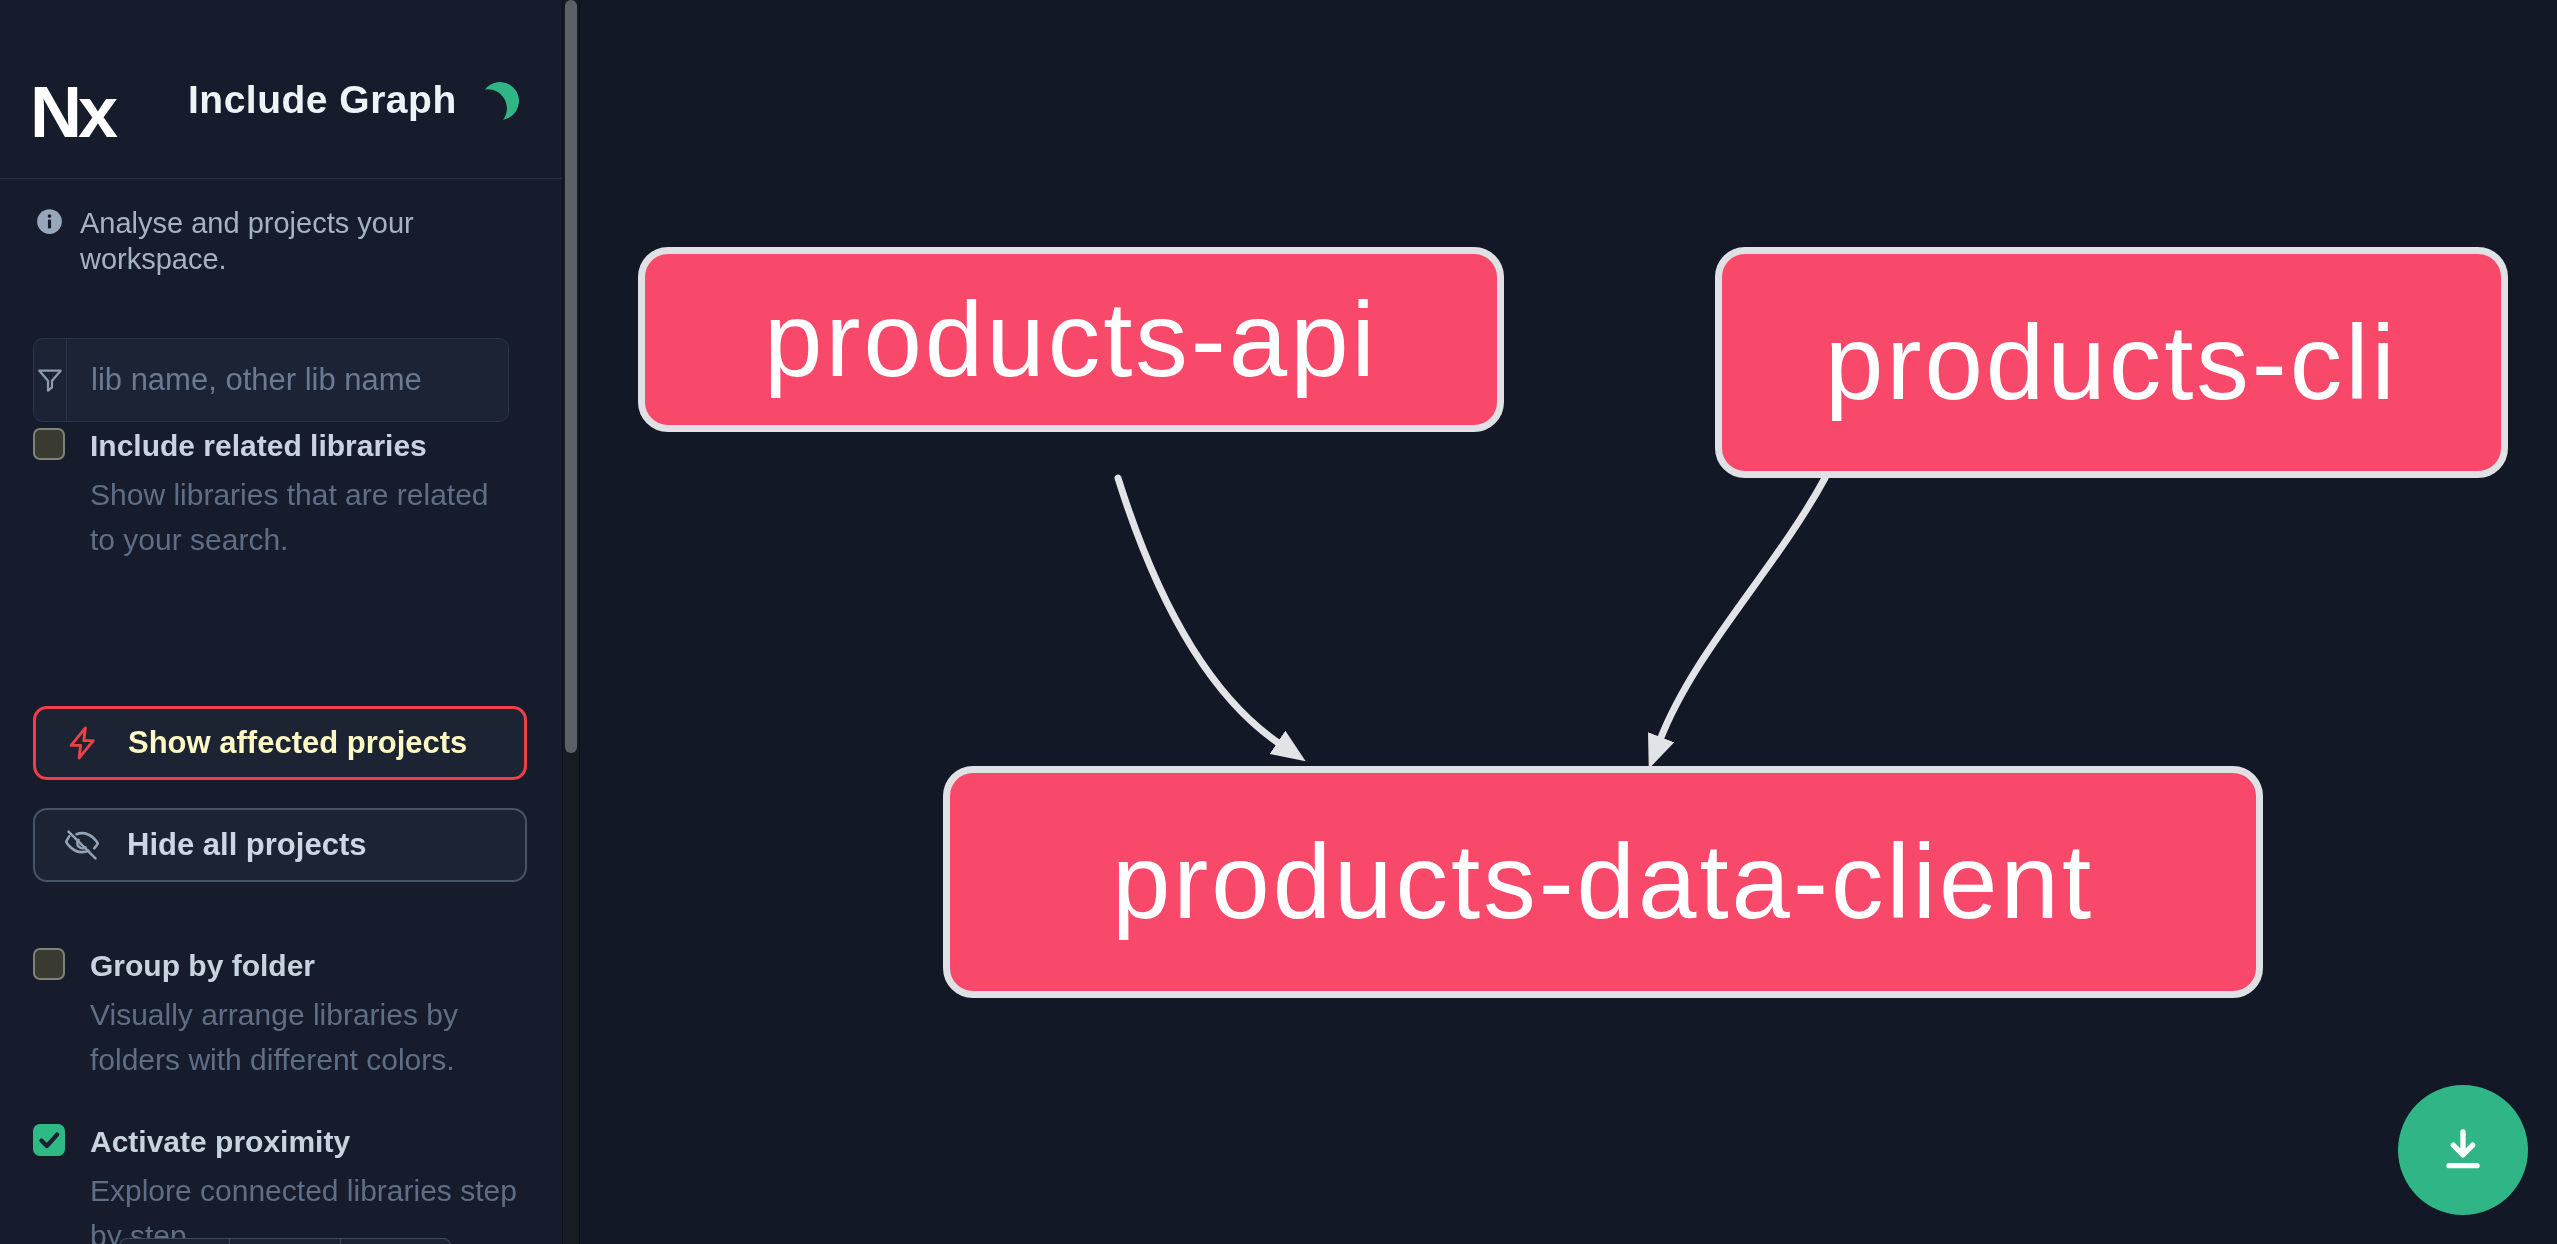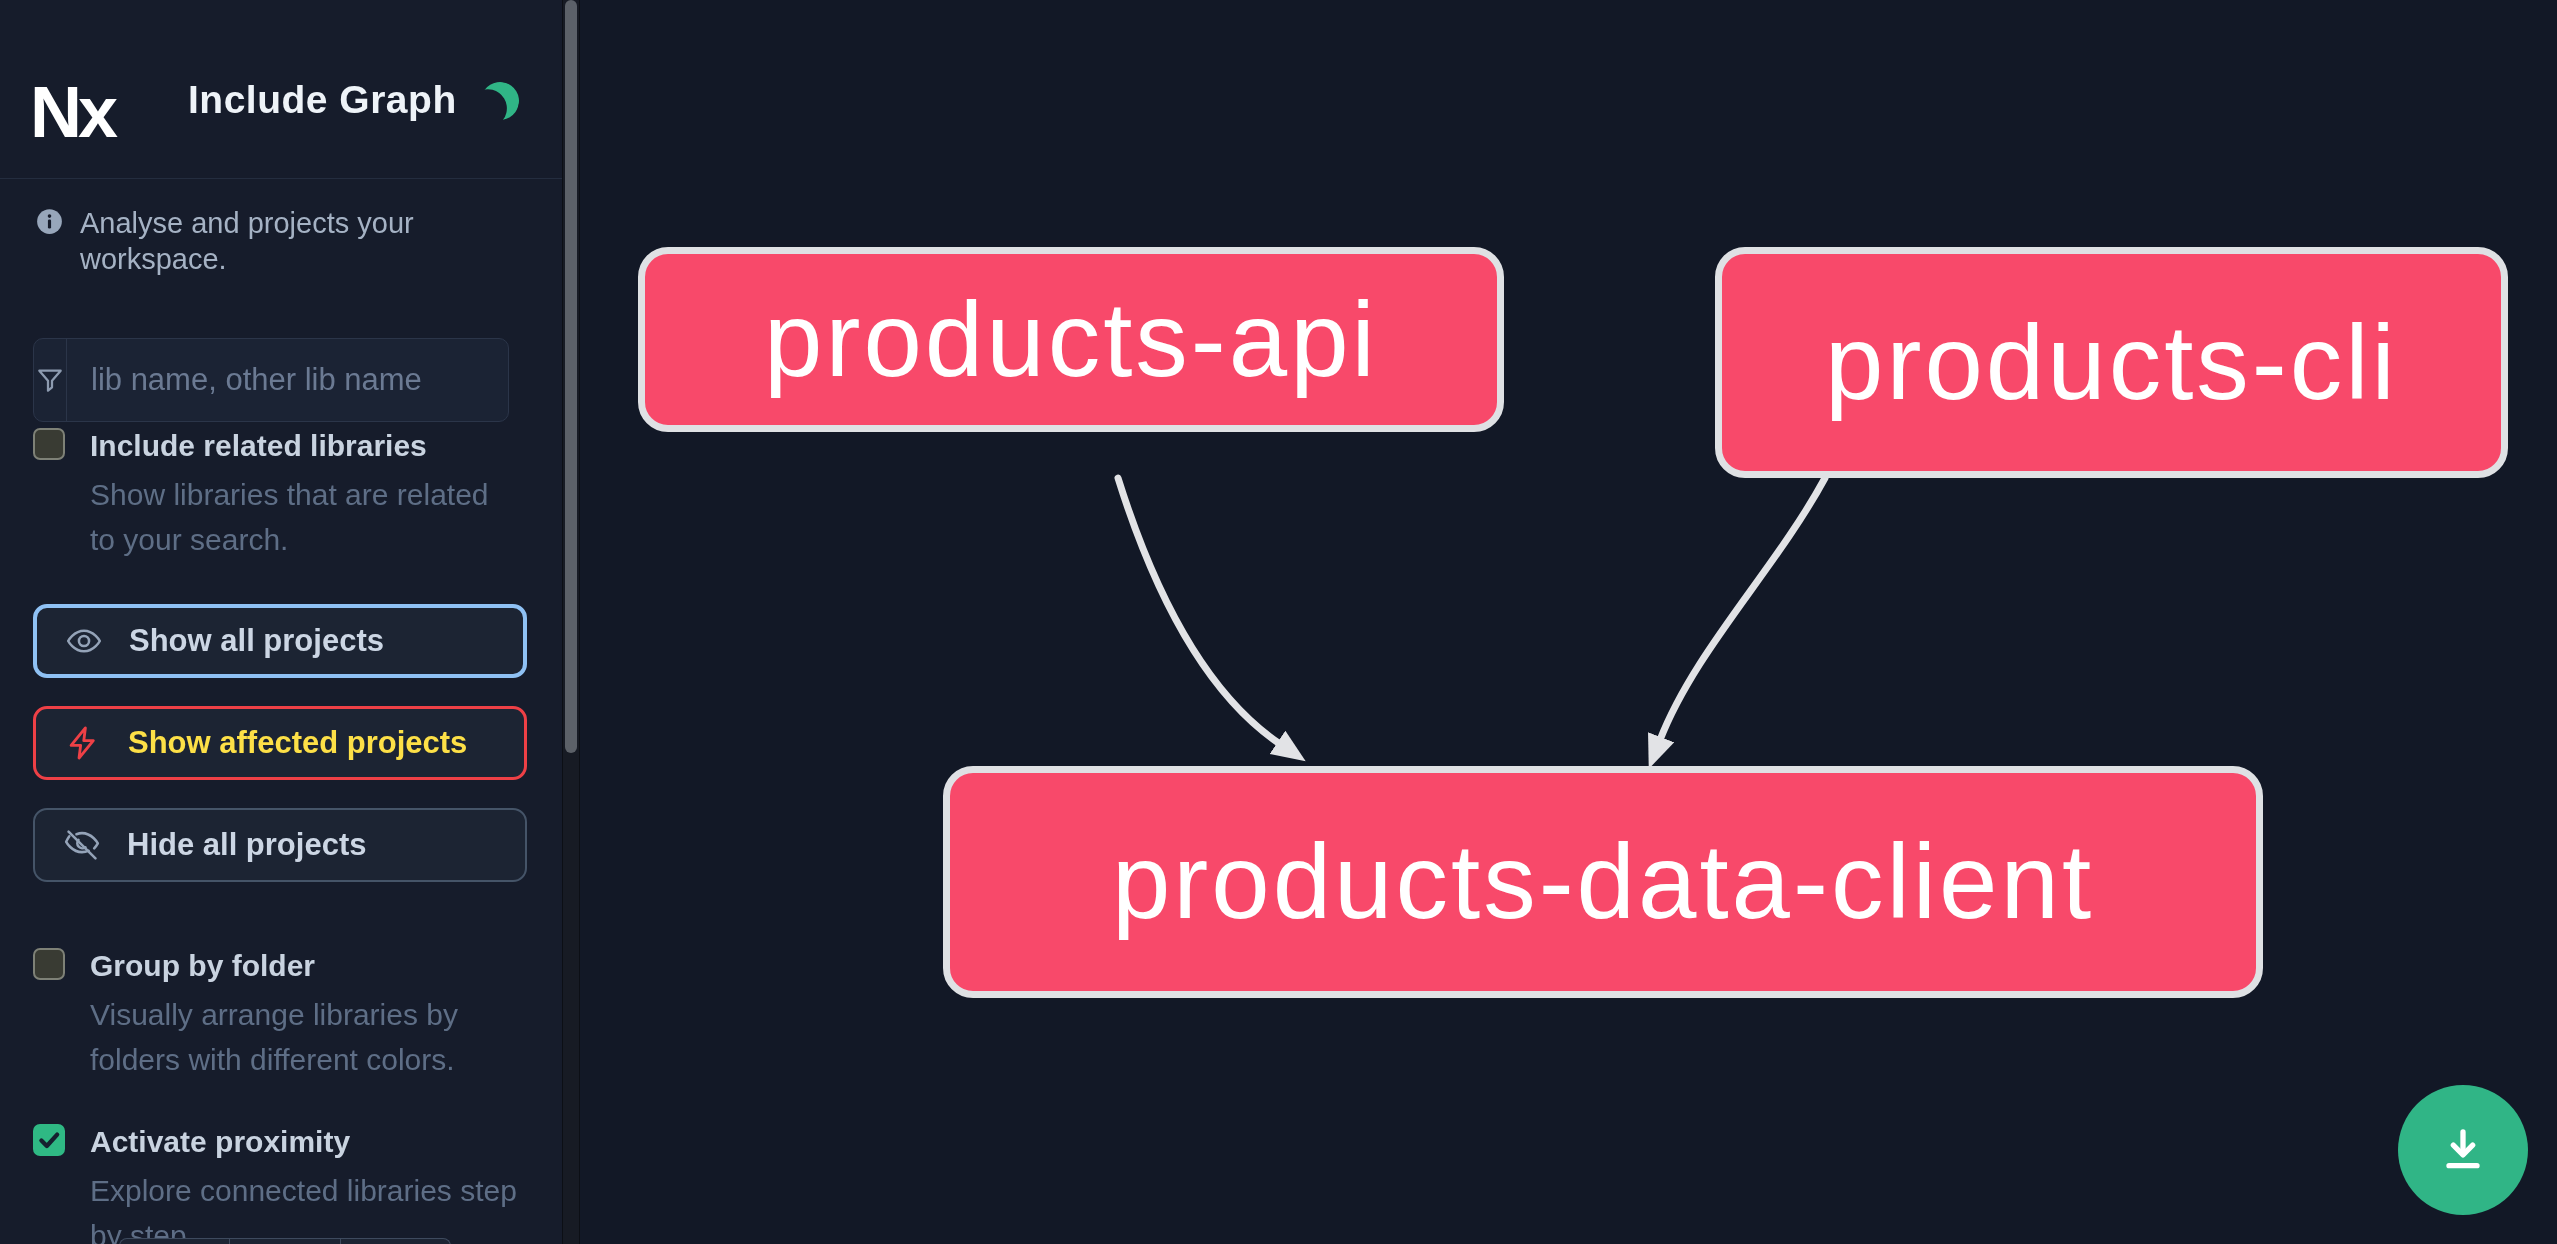--- a/index.html
+++ b/index.html
@@ -79,21 +79,21 @@
   
   .sb-btn{
     position:absolute;left:33px;width:494px;height:74px;
     background:#1c2433;border-radius:14px;box-sizing:border-box;
     display:flex;align-items:center;cursor:pointer;
   }
   .sb-btn .b-icon{width:38px;height:38px;margin-left:28px;flex:0 0 auto;}
   .sb-btn .b-label{margin-left:26px;font-size:31px;font-weight:600;color:#ccd6e4;}
   #btn-show-all{top:604px;border:4px solid #8fc1f4;}
   #btn-show-affected{top:706px;border:3px solid #ee4046;}
-  #btn-show-affected .b-label{color:#fde047;}
+  #btn-show-affected .b-label{color:#fef9c3;}
   #btn-hide-all{top:808px;border:2px solid #455468;}
   
   .seg-group{
     position:absolute;left:119px;top:1238px;width:332px;height:16px;display:flex;
   }
   .seg{
     flex:1;background:#1c2433;border:1px solid #3e4a5e;border-bottom:none;
     box-sizing:border-box;
   }
   .seg:first-child{border-top-left-radius:8px;}
@@ -162,27 +162,20 @@
     </div>
     <input class="search-input" type="text" placeholder="lib name, other lib name" style="">
   </div>
 
   <div class="filter-block" id="f-include">
     <div class="cbx unchecked"></div>
     <div class="filter-label">Include related libraries</div>
     <div class="filter-desc">Show libraries that are related to your search.</div>
   </div>
 
-  <div class="sb-btn" id="btn-show-all">
-    <svg class="b-icon" viewBox="0 0 24 24" fill="none" stroke="#94a3b8" stroke-width="1.6" stroke-linecap="round" stroke-linejoin="round">
-      <path d="M2 12s3.5-6.5 10-6.5S22 12 22 12s-3.5 6.5-10 6.5S2 12 2 12Z"></path>
-      <circle cx="12" cy="12" r="3.2"></circle>
-    </svg>
-    <div class="b-label">Show all projects</div>
-  </div>
 
   <div class="sb-btn" id="btn-show-affected">
     <svg class="b-icon" viewBox="0 0 24 24" fill="none" stroke="#ee4046" stroke-width="1.8" stroke-linecap="round" stroke-linejoin="round">
       <path d="M13.5 2.5 4.5 13.5h6l-1 8 9-11h-6l1-8Z"></path>
     </svg>
     <div class="b-label">Show affected projects</div>
   </div>
 
   <div class="sb-btn" id="btn-hide-all">
     <svg class="b-icon" viewBox="0 0 24 24" fill="none" stroke="#94a3b8" stroke-width="1.6" stroke-linecap="round" stroke-linejoin="round">

